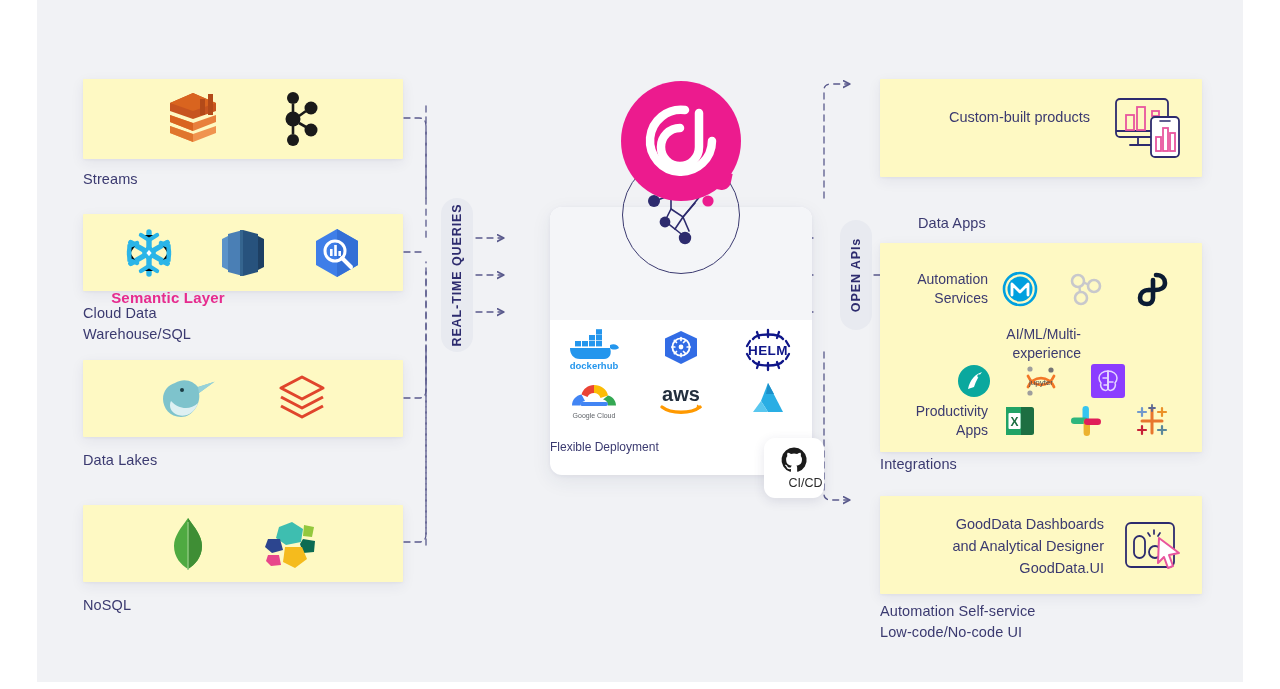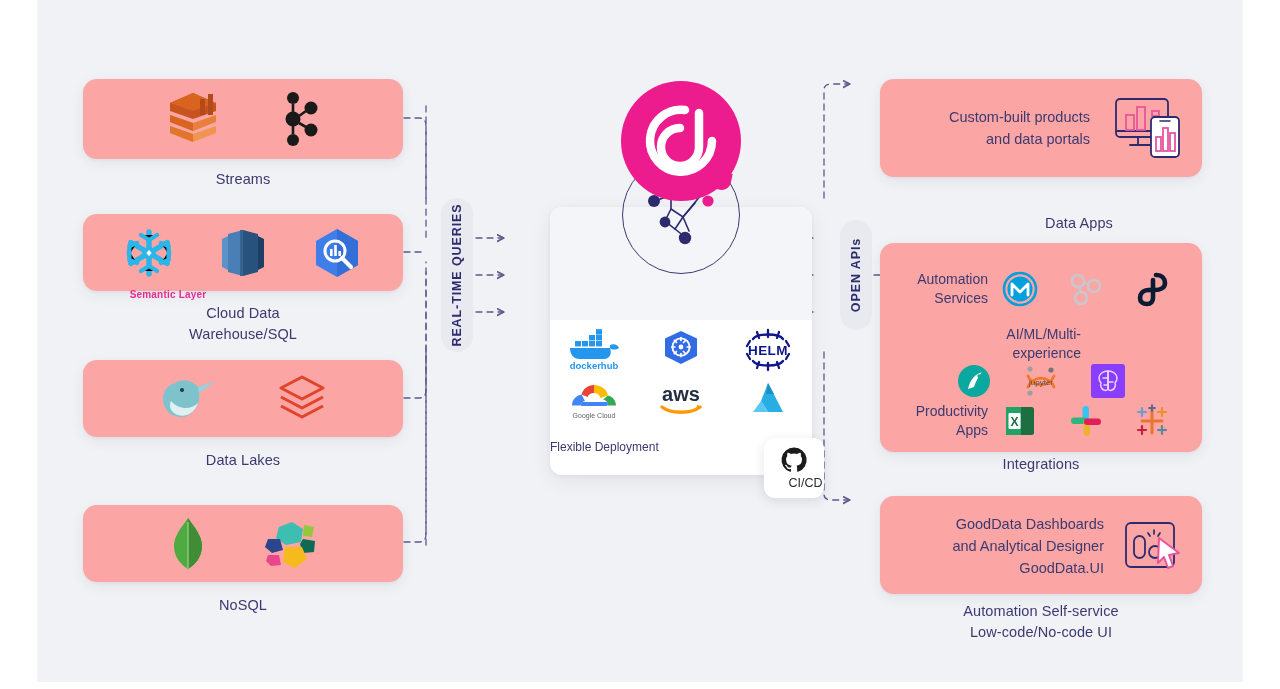--- a/index.html
+++ b/index.html
@@ -11,27 +11,27 @@
     overflow: hidden;
   }
   #canvas {
     position: absolute;
     left: 37px; top: 0px;
     width: 1206px; height: 682px;
     background: #f1f2f5;
   }
   .card {
     position: absolute;
-    background: #fca5a5;
-    border-radius: 14px;
+    background: #fef9c3;
+    border-radius: 1px;
     box-shadow: 0 4px 14px rgba(40,45,90,.07), 0 1px 3px rgba(40,45,90,.05);
   }
   .caption {
     position: absolute;
-    text-align: center;
+    text-align: left;
     color: #3b3a70;
     font-size: 14.5px;
     line-height: 21px;
     letter-spacing: .1px;
   }
   .iconrow {
     position: absolute; inset: 0;
     display: flex; align-items: center; justify-content: center;
   }
   .ic { display: block; }
@@ -61,21 +61,21 @@
     box-shadow: 0 6px 20px rgba(40,45,90,.08), 0 1px 4px rgba(40,45,90,.05);
     overflow: hidden;
   }
   #semantic-top {
     position: absolute; left:0; top:0; width:100%; height:113px;
     background: #f4f5f8;
   }
   #semantic-label {
     position: absolute; left: 0; top: 289px; width: 262px;
     text-align: center;
-    color: #e62b8e; font-size: 10px; font-weight: 700;
+    color: #e62b8e; font-size: 15px; font-weight: 700;
     letter-spacing: .2px;
   }
   #deploy-label {
     position: absolute; left: 513px; top: 440px; width: 262px;
     text-align: left; color: #3b3a70; font-size: 12px;
   }
   #logo-badge {
     position: absolute; left: 584px; top: 81px;
     width: 120px; height: 120px; border-radius: 60px;
     background: #ec1b8e;
@@ -392,21 +392,20 @@
     <div class="lbl">CI/CD</div>
   </div>
 
   <div class="pill" style="left:803px; top:220px; width:32px; height:110px;">
     <span>OPEN APIs</span>
   </div>
 
   <div class="card" style="left:843px; top:79px; width:322px; height:98px;">
     <div class="txtcard" style="left:20px; top:27px; width:190px;">
       <div>Custom-built products</div>
-      <div>and data portals</div>
     </div>
     <svg style="position:absolute; left:232px; top:16px;" width="72" height="66" viewBox="0 0 72 66">
       <rect x="4" y="4" width="52" height="38" rx="4" fill="none" stroke="#2d2b6e" stroke-width="1.8"></rect>
       <path d="M4,36 H56" stroke="#2d2b6e" stroke-width="1.8"></path>
       <path d="M26,42 V50 M18,50 H38" stroke="#2d2b6e" stroke-width="1.8" stroke-linecap="round"></path>
       <g fill="none" stroke="#e8559e" stroke-width="1.8">
         <rect x="14" y="20" width="8" height="15"></rect>
         <rect x="25" y="12" width="8" height="23"></rect>
         <rect x="40" y="16" width="7" height="5"></rect>
       </g>

